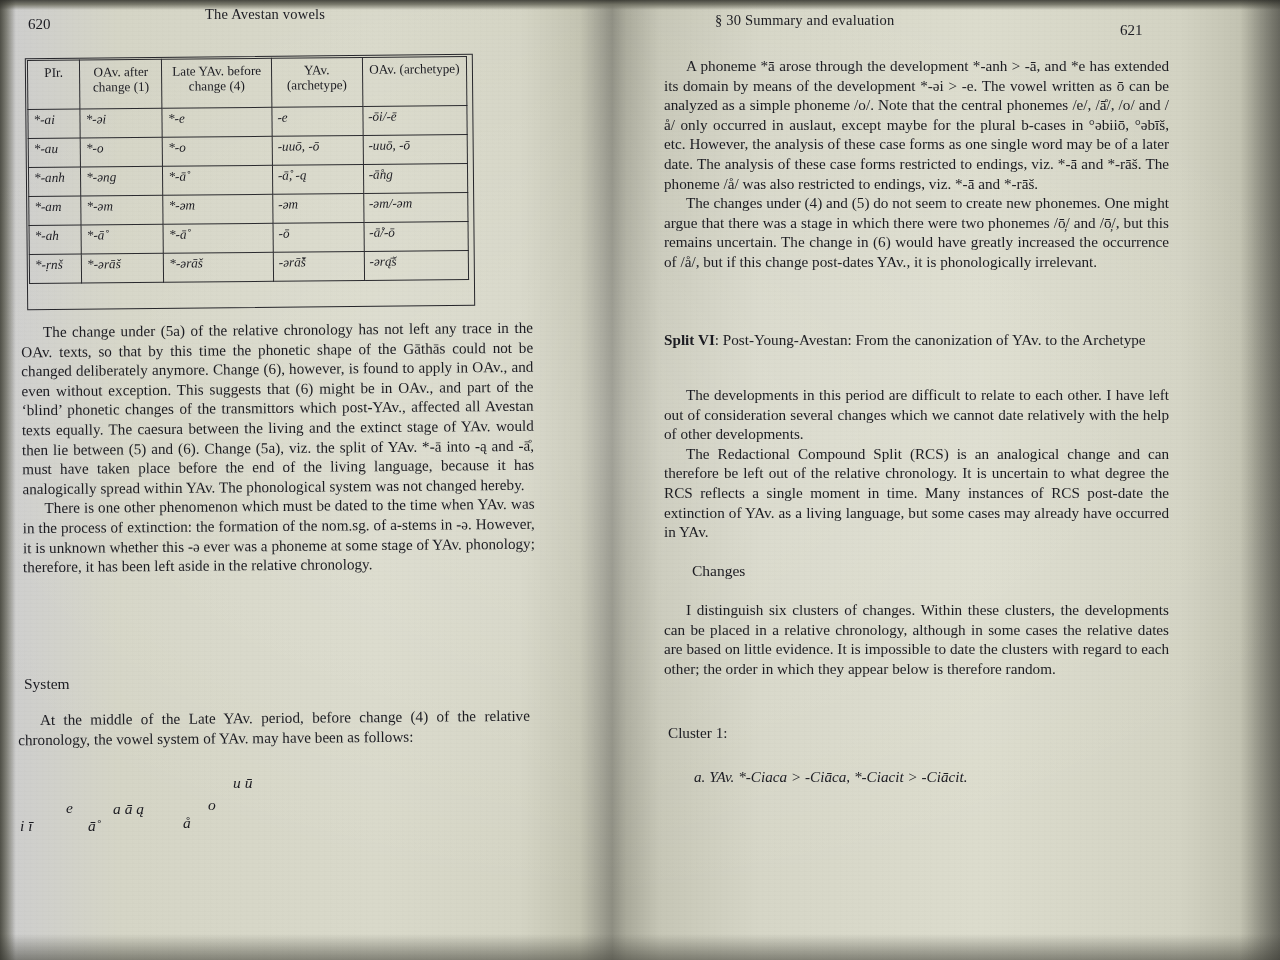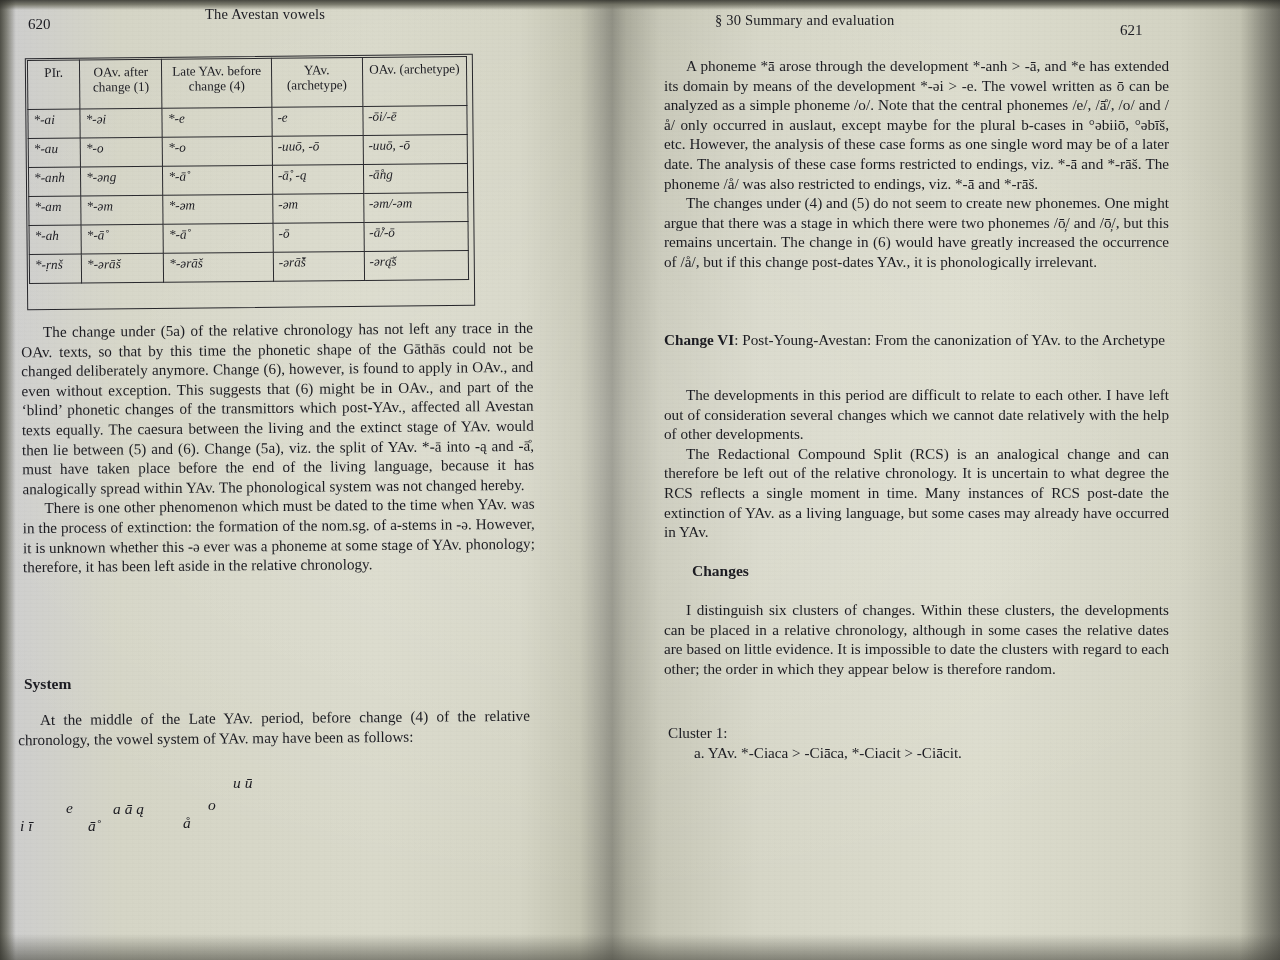--- a/index.html
+++ b/index.html
@@ -118,21 +118,21 @@
   p.body {
     margin: 0 0 0 0;
     text-align: justify;
     font-size: 15.2px;
     line-height: 19.6px;
     text-indent: 22px;
   }
   .blk { position: absolute; }
   h4.sec {
     font-size: 15.5px;
-    font-weight: bold;
+    font-weight: normal;
     margin: 0;
   }
   .stage-head {
     font-size: 15.2px;
     line-height: 19.6px;
     text-align: justify;
   }
   .stage-head b { font-weight: bold; }
 
   
@@ -240,37 +240,37 @@
     <div class="running-head" style="left:65px; top:12px;">§ 30 Summary and evaluation</div>
 
     <div class="folio" style="left:470px; top:22px;">621</div>
 
     <div class="blk" style="left:14px; top:56px; width:505px;">
       <p class="body">A phoneme *ā arose through the development *-anh &gt; -ā, and *e has extended its domain by means of the development *-ǝi &gt; -e. The vowel written as ō can be analyzed as a simple phoneme /o/. Note that the central phonemes /e/, /ā̊/, /o/ and /å/ only occurred in auslaut, except maybe for the plural b-cases in °ǝbiiō, °ǝbīš, etc. However, the analysis of these case forms as one single word may be of a later date. The analysis of these case forms restricted to endings, viz. *-ā and *-rāš. The phoneme /å/ was also restricted to endings, viz. *-ā and *-rāš.</p>
       <p class="body">The changes under (4) and (5) do not seem to create new phonemes. One might argue that there was a stage in which there were two phonemes /ō̦/ and /ō̦/, but this remains uncertain. The change in (6) would have greatly increased the occurrence of /å/, but if this change post-dates YAv., it is phonologically irrelevant.</p>
     </div>
 
     <div class="blk stage-head" style="left:14px; top:330px; width:505px;">
-      <b>Change VI</b><span>: Post-Young-Avestan: From the canonization of YAv. to the Archetype</span>
+      <b>Split VI</b><span>: Post-Young-Avestan: From the canonization of YAv. to the Archetype</span>
     </div>
 
     <div class="blk" style="left:14px; top:385px; width:505px;">
       <p class="body">The developments in this period are difficult to relate to each other. I have left out of consideration several changes which we cannot date relatively with the help of other developments.</p>
       <p class="body">The Redactional Compound Split (RCS) is an analogical change and can therefore be left out of the relative chronology. It is uncertain to what degree the RCS reflects a single moment in time. Many instances of RCS post-date the extinction of YAv. as a living language, but some cases may already have occurred in YAv.</p>
     </div>
 
     <h4 class="sec blk" style="left:42px; top:562px;">Changes</h4>
 
     <div class="blk" style="left:14px; top:600px; width:505px;">
       <p class="body">I distinguish six clusters of changes. Within these clusters, the developments can be placed in a relative chronology, although in some cases the relative dates are based on little evidence. It is impossible to date the clusters with regard to each other; the order in which they appear below is therefore random.</p>
     </div>
 
     <div class="blk cluster-list" style="left:18px; top:723px; width:505px;">
       <div>Cluster 1:</div>
-      <div class="ln" style="">a. YAv. *-Ciaca &gt; -Ciāca, *-Ciacit &gt; -Ciācit.</div>
+      <div class="ln" style="font-style:italic;margin-top:24px;">a. YAv. *-Ciaca &gt; -Ciāca, *-Ciacit &gt; -Ciācit.</div>
     </div>
   </div>
 
   <div id="topedge"></div>
   <div id="bottomedge"></div>
   <div id="leftedge"></div>
   <div id="rightedge"></div>
 </div>
 
 </body></html>

